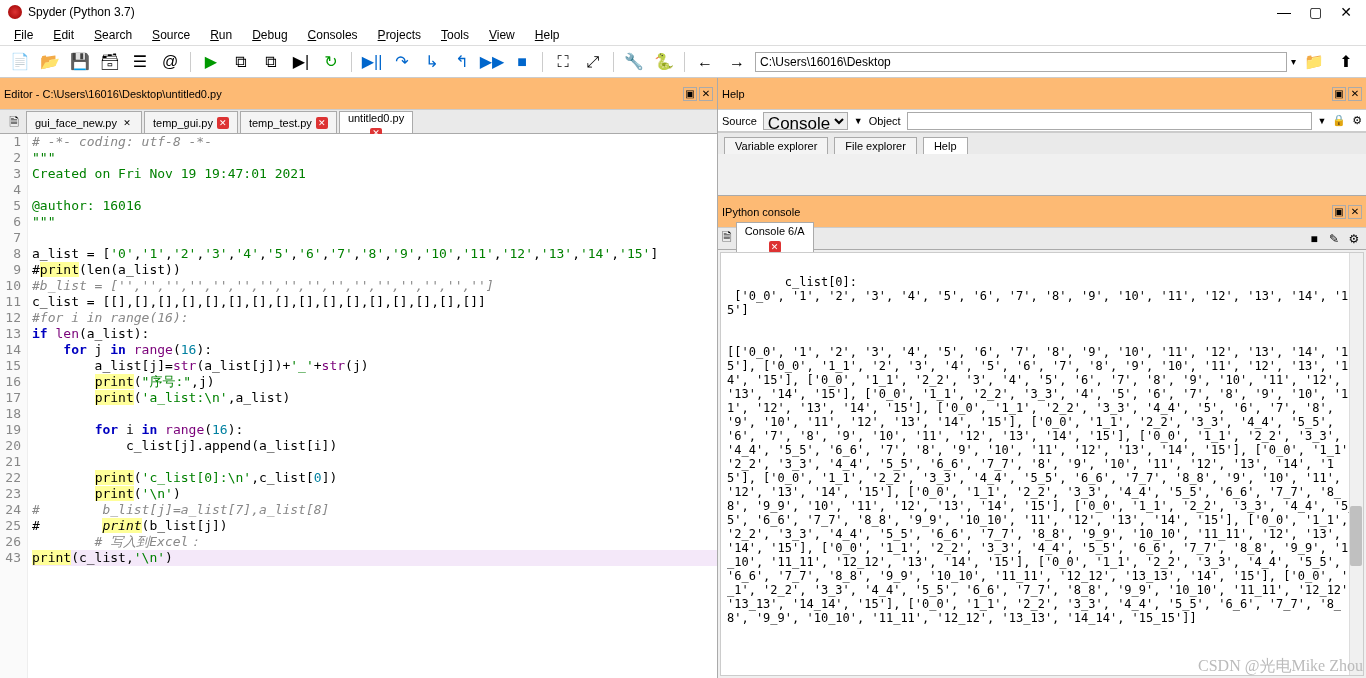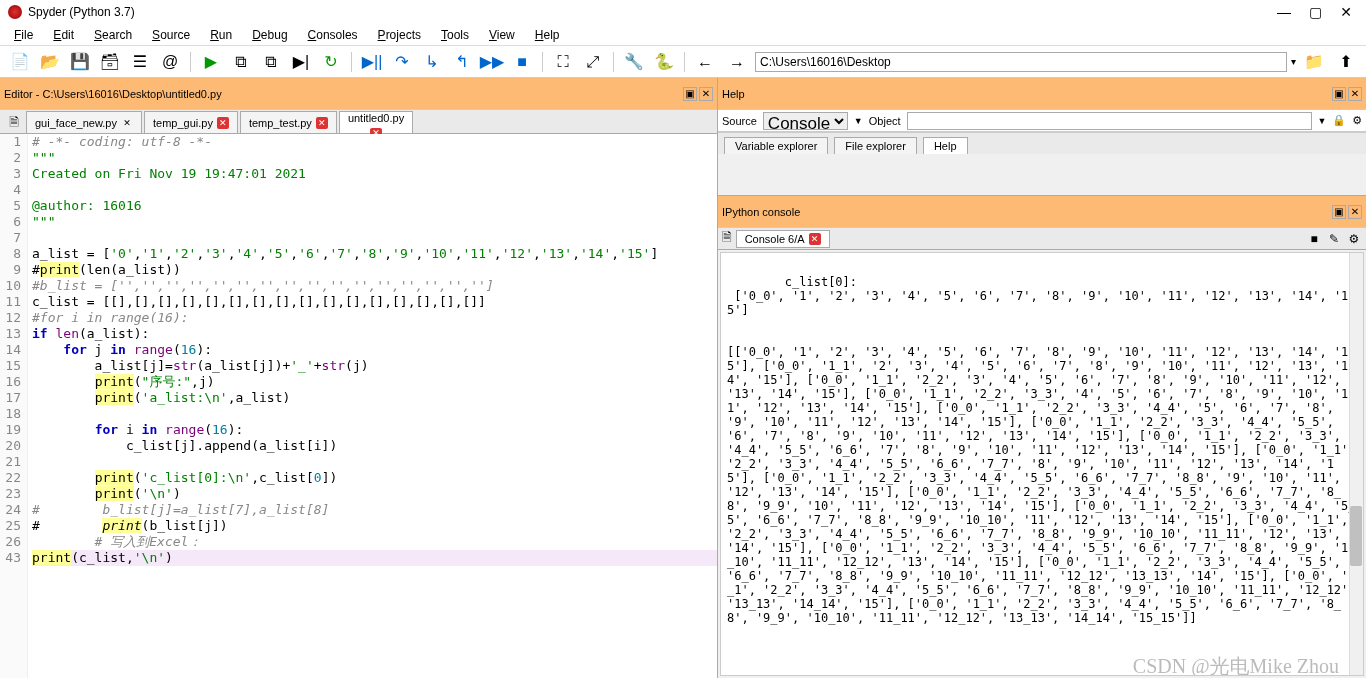--- a/index.html
+++ b/index.html
@@ -66,24 +66,24 @@
 .help-tabs { height: 22px; display:flex; align-items:flex-end; background:#eaeaea; border-top:1px solid #ccc; }
 .htab { padding: 2px 10px; border:1px solid #aaa; border-bottom:none; background:#f4f4f4; cursor:pointer; font-size:11px; margin-left: 6px; }
 .htab.active { background:#fff; }
 
 
 .ipy-area { flex:1; display:flex; flex-direction:column; }
 .con-tabs { height: 22px; display:flex; align-items:center; background:#eaeaea; border-bottom:1px solid #aaa; padding:0 4px; justify-content:space-between; }
 .con-tabs .left { display:flex; align-items:center; gap:4px; }
 .con-tabs .right { display:flex; gap:4px; }
 .con-tabs .right span { width:16px; height:16px; cursor:pointer; display:flex; align-items:center; justify-content:center; }
-.ctab { padding: 2px 8px; border:1px solid #aaa; background:#fff; display:flex; align-items:center; gap:4px; font-size:11px; cursor:pointer; }
+.ctab { padding: 2px 8px; border:1px solid #aaa; background:#fff; display:flex; align-items:center; gap:4px; font-size:11px; cursor:pointer;flex-direction:column; }
 .ctab .cls { width:12px; height:12px; background:#d33; color:#fff; border-radius:2px; font-size:9px; display:flex; align-items:center; justify-content:center; }
 .console { flex:1; background:#fff; font-family: Consolas, monospace; font-size:12px; padding: 8px 6px; overflow:auto; line-height:14px; white-space: pre-wrap; word-break: break-all; color:#000; border:1px solid #ccc; margin:2px; position:relative; }
-.watermark { position:absolute; right:24px; bottom:2px; font-size:20px; color:#bbb; font-family: "Segoe UI"; pointer-events:none; }
+.watermark { position:absolute; right:0; bottom:2px; font-size:16px; color:#bbb; font-family: "Segoe UI"; pointer-events:none; }
 .scroll-ind { position:absolute; right:0; top:0; width:14px; height:100%; background:#f0f0f0; border-left:1px solid #ddd; }
 .scroll-thumb { position:absolute; right:1px; width:12px; background:#c0c0c0; border-radius:2px; }
 </style>
 </head>
 <body>
 
 <div class="title-bar">
   <div class="left">
     <span class="icon-red"></span>
     <span>Spyder (Python 3.7)</span>

